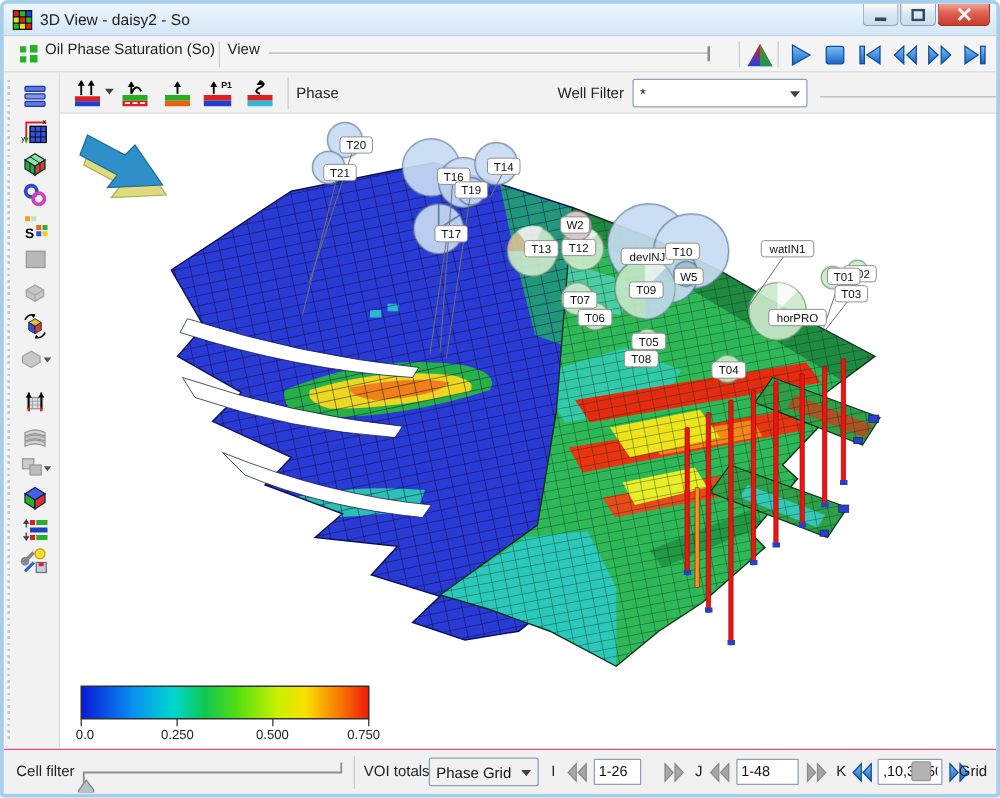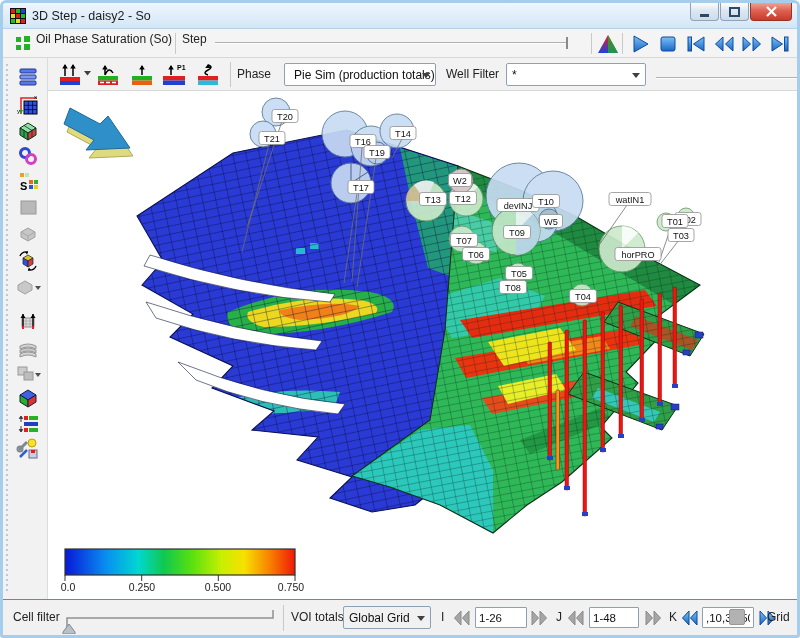--- a/index.html
+++ b/index.html
@@ -66,21 +66,21 @@
           <rect x="6" y="1" width="4" height="4" fill="#20c020"></rect>
           <rect x="11" y="1" width="4" height="4" fill="#2040e0"></rect>
         <rect x="1" y="6" width="4" height="4" fill="#e0e020"></rect>
           <rect x="6" y="6" width="4" height="4" fill="#e02020"></rect>
           <rect x="11" y="6" width="4" height="4" fill="#20c020"></rect>
         <rect x="1" y="11" width="4" height="4" fill="#20c020"></rect>
           <rect x="6" y="11" width="4" height="4" fill="#e0e020"></rect>
           <rect x="11" y="11" width="4" height="4" fill="#e02020"></rect>
       </svg>
       </span>
-    <span>3D Step - daisy2 - So</span>
+    <span>3D View - daisy2 - So</span>
     <div class="winbtns">
       <div class="wbtn">
         <svg width="12" height="10">
             <rect x="1" y="7" width="9" height="3" fill="#2b4a66"></rect>
           </svg>
         </div>
       <div class="wbtn">
         <svg width="12" height="10">
             <rect x="1" y="1" width="9" height="8" fill="none" stroke="#2b4a66" stroke-width="2"></rect>
           </svg>
@@ -96,21 +96,21 @@
   <div class="row2">
     <span class="ticon" style="position:absolute;left:12px;top:6px">
       <svg width="17" height="17">
         <rect x="1" y="2" width="5" height="5" fill="#22b322"></rect>
           <rect x="9" y="1" width="6" height="6" fill="#22b322"></rect>
         <rect x="1" y="10" width="5" height="5" fill="#22b322"></rect>
           <rect x="9" y="9" width="6" height="6" fill="#22b322"></rect>
       </svg></span>
     <span class="lbl" style="left:33px">Oil Phase Saturation (So)</span>
     <div class="sep" style="left:172px;top:4px;height:21px"></div>
-    <span class="lbl" style="left:179px">Step</span>
+    <span class="lbl" style="left:179px">View</span>
     <div class="track" style="left:212px;top:13px;width:352px"></div>
     <div style="position:absolute;left:563px;top:8px;width:2px;height:12px;background:#8a8a8a"></div>
     <div class="sep" style="left:588px;top:4px;height:21px"></div>
     <div class="pbtn" style="left:592px">
       <svg width="24" height="22">
         <defs>
             <linearGradient id="tg1" x1="0" y1="0" x2="0" y2="1">
               <stop offset="0" stop-color="#e02020"></stop>
               <stop offset="1" stop-color="#2040e0"></stop>
             </linearGradient>
@@ -312,29 +312,20 @@
         </svg></div>
     <div class="wicon" style="left:148px">
       <svg width="26" height="25">
           <path d="M12,13 q-6,-2 0,-5 q6,-3 0,-5" stroke="#000" stroke-width="1.5" fill="none"></path>
           <path d="M12,2 l-2.8,4 h5.6 Z" fill="#000"></path>
           <rect x="2" y="14" width="20" height="4.5" fill="#e02020"></rect>
           <rect x="2" y="18.5" width="20" height="4.5" fill="#30b8d8"></rect>
         </svg></div>
     <div class="sep" style="left:182px;top:4px;height:25px"></div>
     <span class="lbl" style="left:189px">Phase</span>
-    <div class="combo" style="left:236px;width:152px">
-      <svg width="15" height="15" style="margin-right:4px">
-          <circle cx="7.5" cy="7.5" r="6.5" fill="#d8ecf8" stroke="#406080"></circle>
-          <path d="M7.5,7.5 L7.5,1 A6.5,6.5 0 0 1 13.5,9 Z" fill="#70c8e8"></path>
-          <path d="M7.5,7.5 L13.5,9 A6.5,6.5 0 0 1 5,13.5 Z" fill="#60c060"></path>
-        </svg>
-      <span>Pie Sim (production totals)</span>
-      <span class="caret"></span>
-    </div>
     <span class="lbl" style="left:398px">Well Filter</span>
     <div class="combo" style="left:458px;width:140px">
       <span>*</span>
       <span class="caret"></span>
     </div>
     <div class="track" style="left:608px;top:19px;width:172px"></div>
 
   </div>
 
   <div class="viewport">
@@ -594,30 +585,30 @@
 
   <div class="bottombar">
     <span class="lbl" style="left:10px">Cell filter</span>
     <svg style="position:absolute;left:58px;top:4px" width="220" height="30">
       <path d="M6,24 L6,14 L212,14 L212,6" fill="none" stroke="#909090" stroke-width="1.5"></path>
       <path d="M2,28 L8,20 L14,28 L14,30 L2,30 Z" fill="#b8c0c8" stroke="#80888f"></path>
     </svg>
     <div class="sep" style="left:280px;top:5px;height:26px"></div>
     <span class="lbl" style="left:288px">VOI totals</span>
     <div class="combo gray" style="left:340px;top:6px;width:88px">
-      <span>Global Grid</span>
+      <span>Phase Grid</span>
       <span class="caret"></span>
     </div>
     <span class="lbl" style="left:438px">I</span>
     <div class="nbtn" style="left:448px">
       <svg width="20" height="18">
           <path d="M9,2 L2.5,9 L9,16 Z M17,2 L10.5,9 L17,16 Z" fill="#a6a6a6" stroke="#8a8a8a"></path>
         </svg>
       </div>
-    <input style="left: 472px; width: 52px;" value="1-26">
+    <input style="left: 472px; width: 38px;" value="1-26">
     <div class="nbtn" style="left:525px">
       <svg width="20" height="18">
           <path d="M3,2 L9.5,9 L3,16 Z M11,2 L17.5,9 L11,16 Z" fill="#a6a6a6" stroke="#8a8a8a"></path>
         </svg>
       </div>
     <span class="lbl" style="left:553px">J</span>
     <div class="nbtn" style="left:562px">
       <svg width="20" height="18">
           <path d="M9,2 L2.5,9 L9,16 Z M17,2 L10.5,9 L17,16 Z" fill="#a6a6a6" stroke="#8a8a8a"></path>
         </svg>

